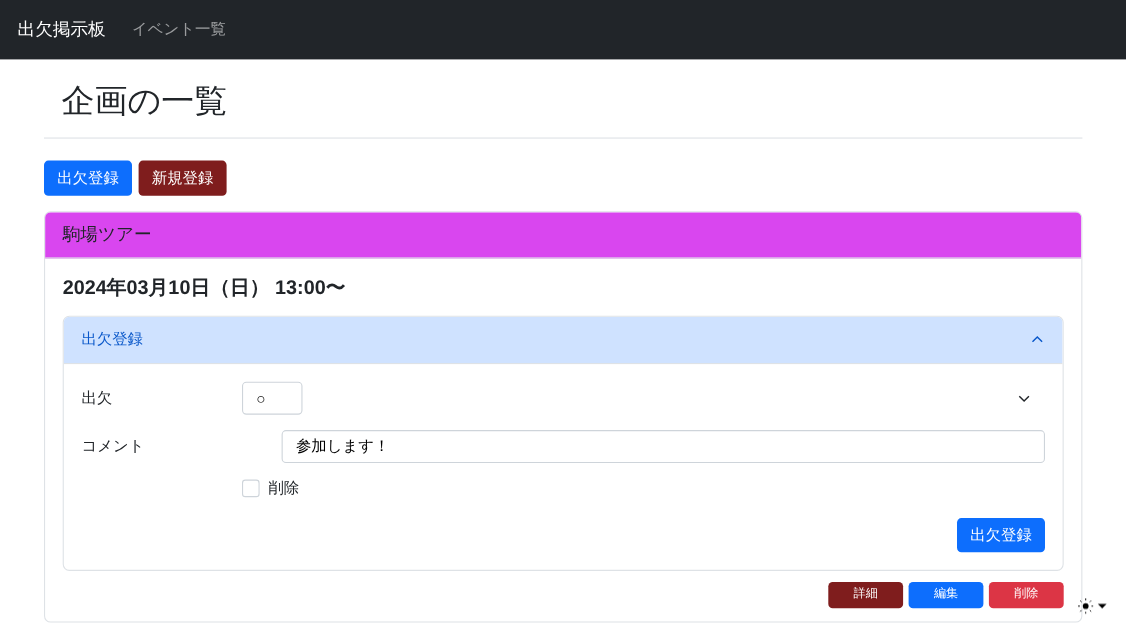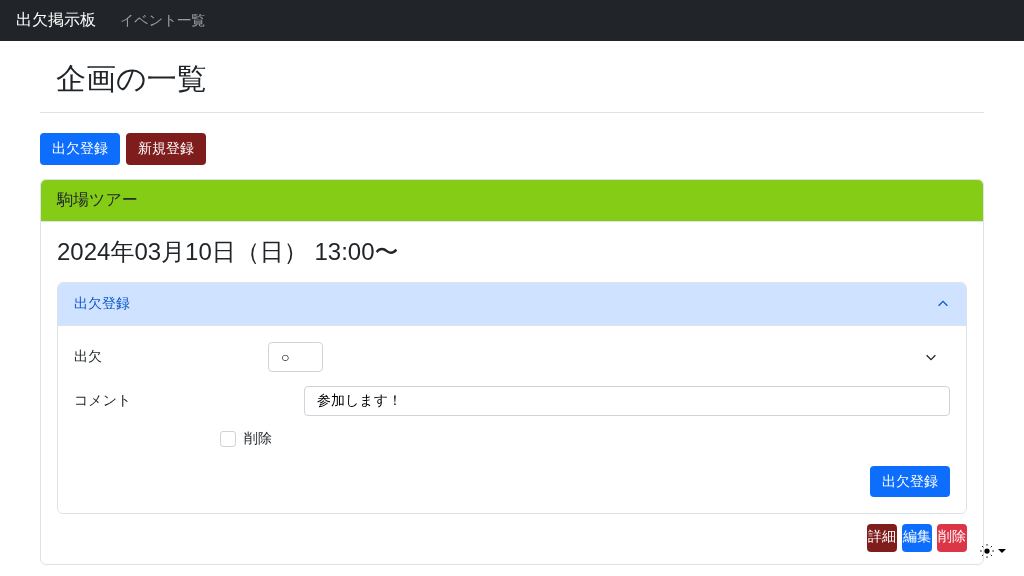--- a/index.html
+++ b/index.html
@@ -1,44 +1,44 @@
 <!DOCTYPE html>
 <html><head>
   <meta charset="utf-8">
   <style>
     * { margin: 0; padding: 0; box-sizing: border-box; }
     body { font-family: -apple-system, BlinkMacSystemFont, "Segoe UI", "Hiragino Sans", "Hiragino Kaku Gothic ProN", Meiryo, sans-serif; background: #fff; color: #212529; font-size: 14px; }
     
-    .navbar { background: #212529; color: #fff; display: flex; align-items: center; padding: 4px 16px; height: 41px; }
+    .navbar { background: #212529; color: #fff; display: flex; align-items: center; padding: 4px 16px; height: 54px; }
     .navbar-brand { color: #fff; font-size: 16px; font-weight: 500; margin-right: 16px; }
     .navbar-link { color: rgba(255,255,255,0.55); font-size: 14px; padding: 0 8px; text-decoration: none; }
     .navbar-right { margin-left: auto; display: flex; gap: 12px; }
     
     .container { max-width: 968px; margin: 0 auto; padding: 0 12px; }
     
     .page-title { font-size: 30px; font-weight: 500; margin: 18px 16px 12px; }
     .title-hr { border: none; border-top: 1px solid #dee2e6; margin-bottom: 20px; }
     
     .btn { display: inline-block; padding: 6px 12px; font-size: 14px; border-radius: 4px; border: none; cursor: pointer; line-height: 1.4; }
-    .btn-sm { padding: 4px 1px; font-size: 14px; font-family: Liberation Mono, monospace; }
+    .btn-sm { padding: 4px 23px; font-size: 11px; }
     .btn-primary { background: #0d6efd; color: #fff; }
     .btn-secondary { background: #7f1d1d; color: #fff; }
     .btn-danger { background: #dc3545; color: #fff; }
     .btn-row { margin-bottom: 14px; display: flex; gap: 6px; }
     
     .card { border: 1px solid #dee2e6; border-radius: 6px; margin-bottom: 18px; overflow: hidden; }
-    .card-header { background: #84cc16; padding: 10px 16px; font-size: 16px; border-bottom: 1px solid #dee2e6; }
+    .card-header { background: #d946ef; padding: 10px 16px; font-size: 16px; border-bottom: 1px solid #dee2e6; }
     .card-body { padding: 14px 16px 12px; }
-    .event-datetime { font-size: 24px; font-weight: 400; margin-bottom: 14px; }
+    .event-datetime { font-size: 18px; font-weight: 700; margin-bottom: 14px; }
     
     .accordion { border: 1px solid #dee2e6; border-radius: 6px; overflow: hidden; }
     .accordion-header { background: #cfe2ff; color: #0a58ca; display: flex; align-items: center; justify-content: space-between; padding: 12px 16px; font-size: 14px; cursor: pointer; }
     .accordion-body { padding: 16px; border-top: 1px solid #dee2e6; }
     
-    .form-row { display: flex; align-items: center; margin-bottom: 14px; gap: 48px; }
+    .form-row { display: flex; align-items: center; margin-bottom: 14px; }
     .form-label { width: 146px; font-size: 14px; }
     .form-control { flex: 1; border: 1px solid #ced4da; border-radius: 4px; padding: 6px 12px; font-size: 14px; background: #fff; margin-left: 36px; }
     .form-select { flex: 1; border: 1px solid #ced4da; border-radius: 4px; padding: 6px 32px 6px 12px; font-size: 14px; background: #fff; appearance: none; position: relative; }
     .select-wrap { flex: 1; position: relative; }
     .select-caret { position: absolute; right: 12px; top: 50%; transform: translateY(-50%); pointer-events: none; }
     
     .checkbox-row { margin-left: 146px; display: flex; align-items: center; gap: 8px; margin-bottom: 18px; }
     .checkbox { width: 16px; height: 16px; border: 1px solid #ced4da; border-radius: 3px; }
     
     .form-submit-row { display: flex; justify-content: flex-end; }

